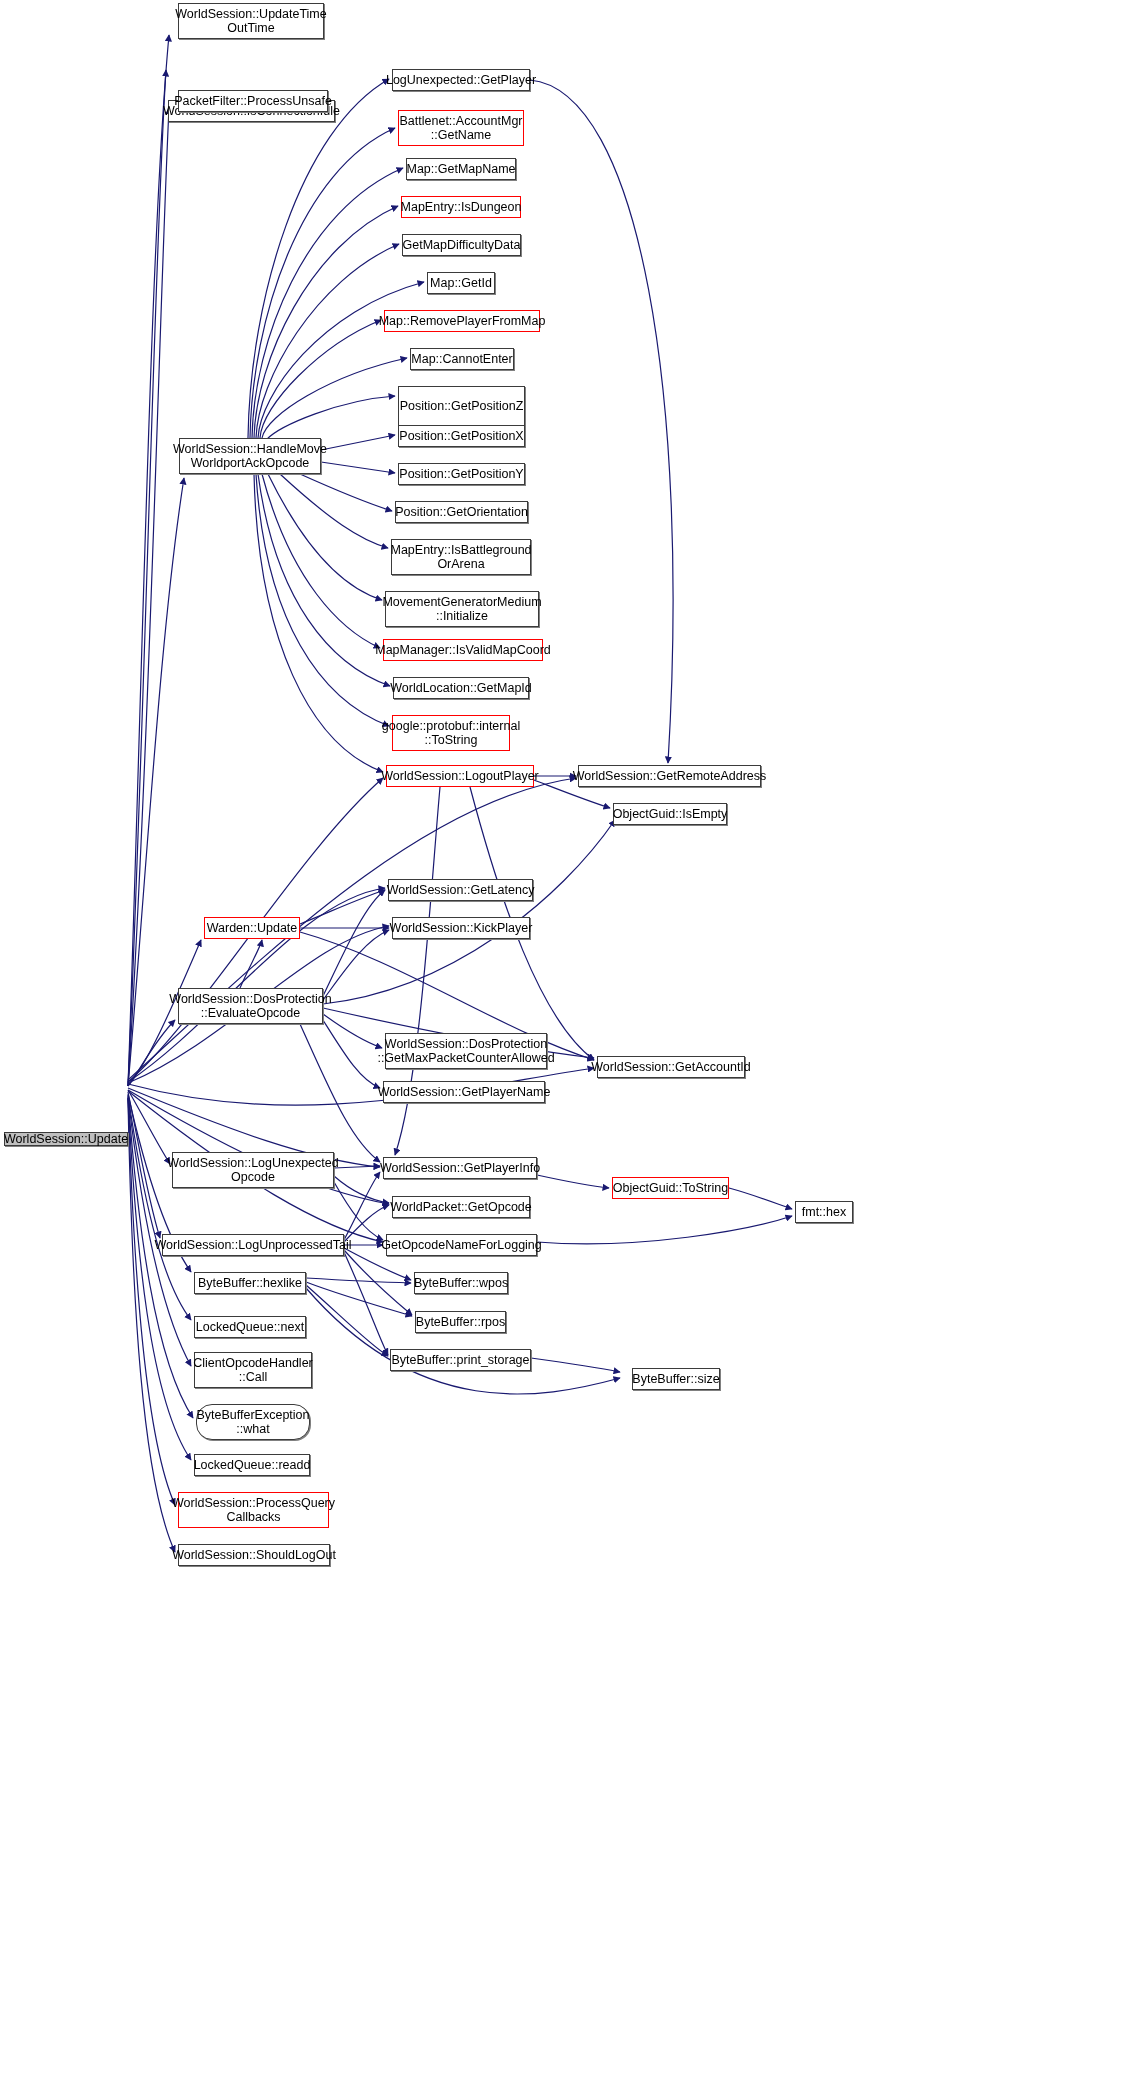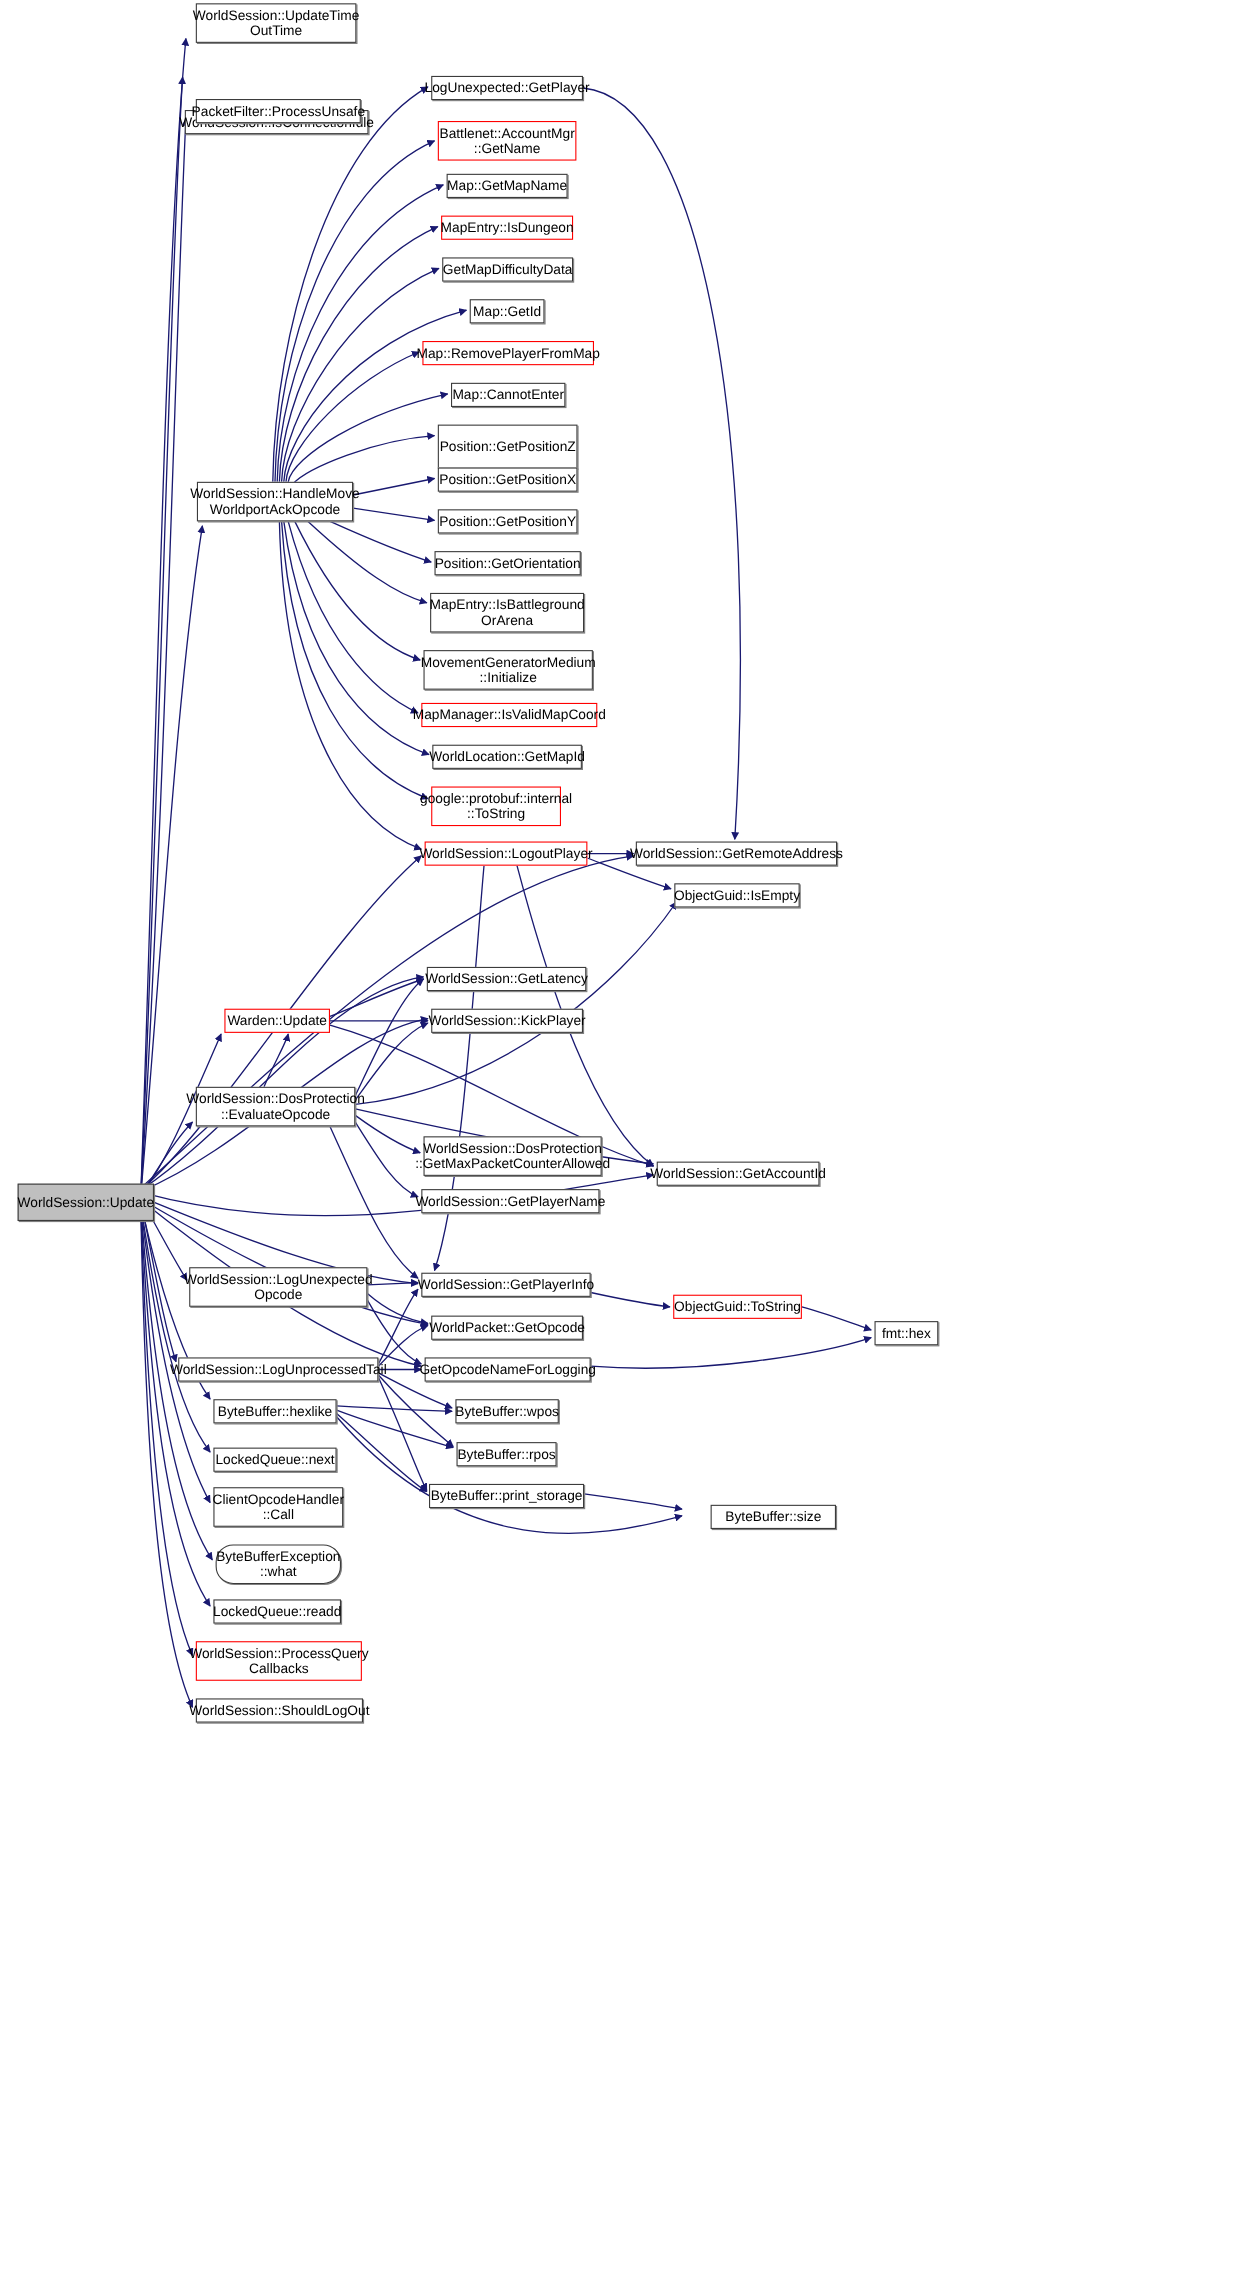--- a/index.html
+++ b/index.html
@@ -152,35 +152,35 @@
       <div class="node" style="left: 613px; top: 803px; width: 114px; height: 22px;">ObjectGuid::IsEmpty</div>
       <div class="node" style="left: 388px; top: 879px; width: 145px; height: 22px;">WorldSession::GetLatency</div>
       <div class="node red" style="left: 204px; top: 917px; width: 96px; height: 22px;">Warden::Update</div>
       <div class="node" style="left: 392px; top: 917px; width: 138px; height: 22px;">WorldSession::KickPlayer</div>
       <div class="node" style="left: 178px; top: 988px; width: 145px; height: 36px;">WorldSession::DosProtection
 ::EvaluateOpcode</div>
       <div class="node" style="left: 385px; top: 1033px; width: 162px; height: 36px;">WorldSession::DosProtection
 ::GetMaxPacketCounterAllowed</div>
       <div class="node" style="left: 383px; top: 1081px; width: 162px; height: 22px;">WorldSession::GetPlayerName</div>
       <div class="node" style="left: 597px; top: 1056px; width: 148px; height: 22px;">WorldSession::GetAccountId</div>
-      <div class="node current" style="left: 4px; top: 1076px; width: 124px; height: 34px; margin-left: 12px;">WorldSession::Update</div>
+      <div class="node current" style="left: 4px; top: 1132px; width: 124px; height: 14px;">WorldSession::Update</div>
       <div class="node" style="left: 172px; top: 1152px; width: 162px; height: 36px;">WorldSession::LogUnexpected
 Opcode</div>
       <div class="node" style="left: 383px; top: 1157px; width: 154px; height: 22px;">WorldSession::GetPlayerInfo</div>
       <div class="node red" style="left: 612px; top: 1177px; width: 117px; height: 22px;">ObjectGuid::ToString</div>
       <div class="node" style="left: 795px; top: 1201px; width: 58px; height: 22px;">fmt::hex</div>
       <div class="node" style="left: 392px; top: 1196px; width: 138px; height: 22px;">WorldPacket::GetOpcode</div>
       <div class="node" style="left: 162px; top: 1234px; width: 182px; height: 22px;">WorldSession::LogUnprocessedTail</div>
       <div class="node" style="left: 386px; top: 1234px; width: 151px; height: 22px;">GetOpcodeNameForLogging</div>
       <div class="node" style="left: 414px; top: 1272px; width: 94px; height: 22px;">ByteBuffer::wpos</div>
       <div class="node" style="left: 194px; top: 1272px; width: 112px; height: 22px;">ByteBuffer::hexlike</div>
       <div class="node" style="left: 415px; top: 1311px; width: 91px; height: 22px;">ByteBuffer::rpos</div>
       <div class="node" style="left: 194px; top: 1316px; width: 112px; height: 22px;">LockedQueue::next</div>
       <div class="node" style="left: 390px; top: 1349px; width: 141px; height: 22px;">ByteBuffer::print_storage</div>
-      <div class="node" style="left: 646px; top: 1368px; width: 114px; height: 22px;">ByteBuffer::size</div>
+      <div class="node" style="left: 632px; top: 1368px; width: 88px; height: 22px;">ByteBuffer::size</div>
       <div class="node" style="left: 194px; top: 1352px; width: 118px; height: 36px;">ClientOpcodeHandler
 ::Call</div>
       <div class="node" style="left: 196px; top: 1404px; width: 114px; height: 36px; border-radius: 16px;">ByteBufferException
 ::what</div>
       <div class="node" style="left: 194px; top: 1454px; width: 116px; height: 22px;">LockedQueue::readd</div>
       <div class="node red" style="left: 178px; top: 1492px; width: 151px; height: 36px;">WorldSession::ProcessQuery
 Callbacks</div>
       <div class="node" style="left: 178px; top: 1544px; width: 152px; height: 22px;">WorldSession::ShouldLogOut</div>
     </div>
 </div>

